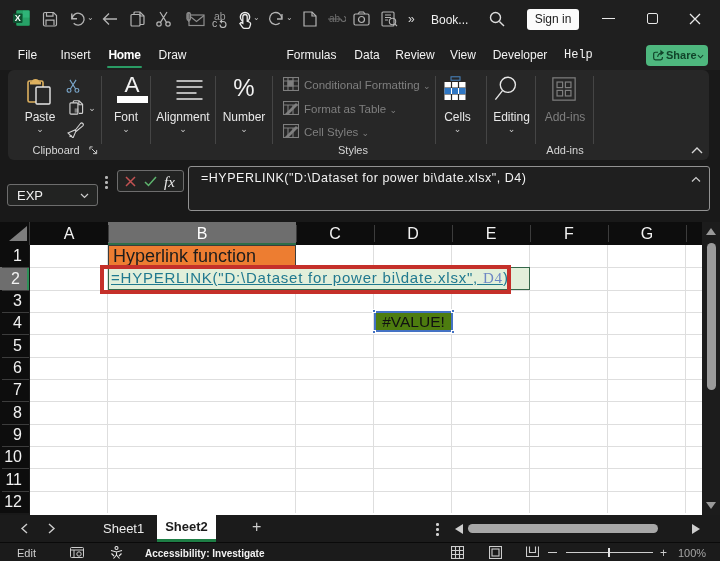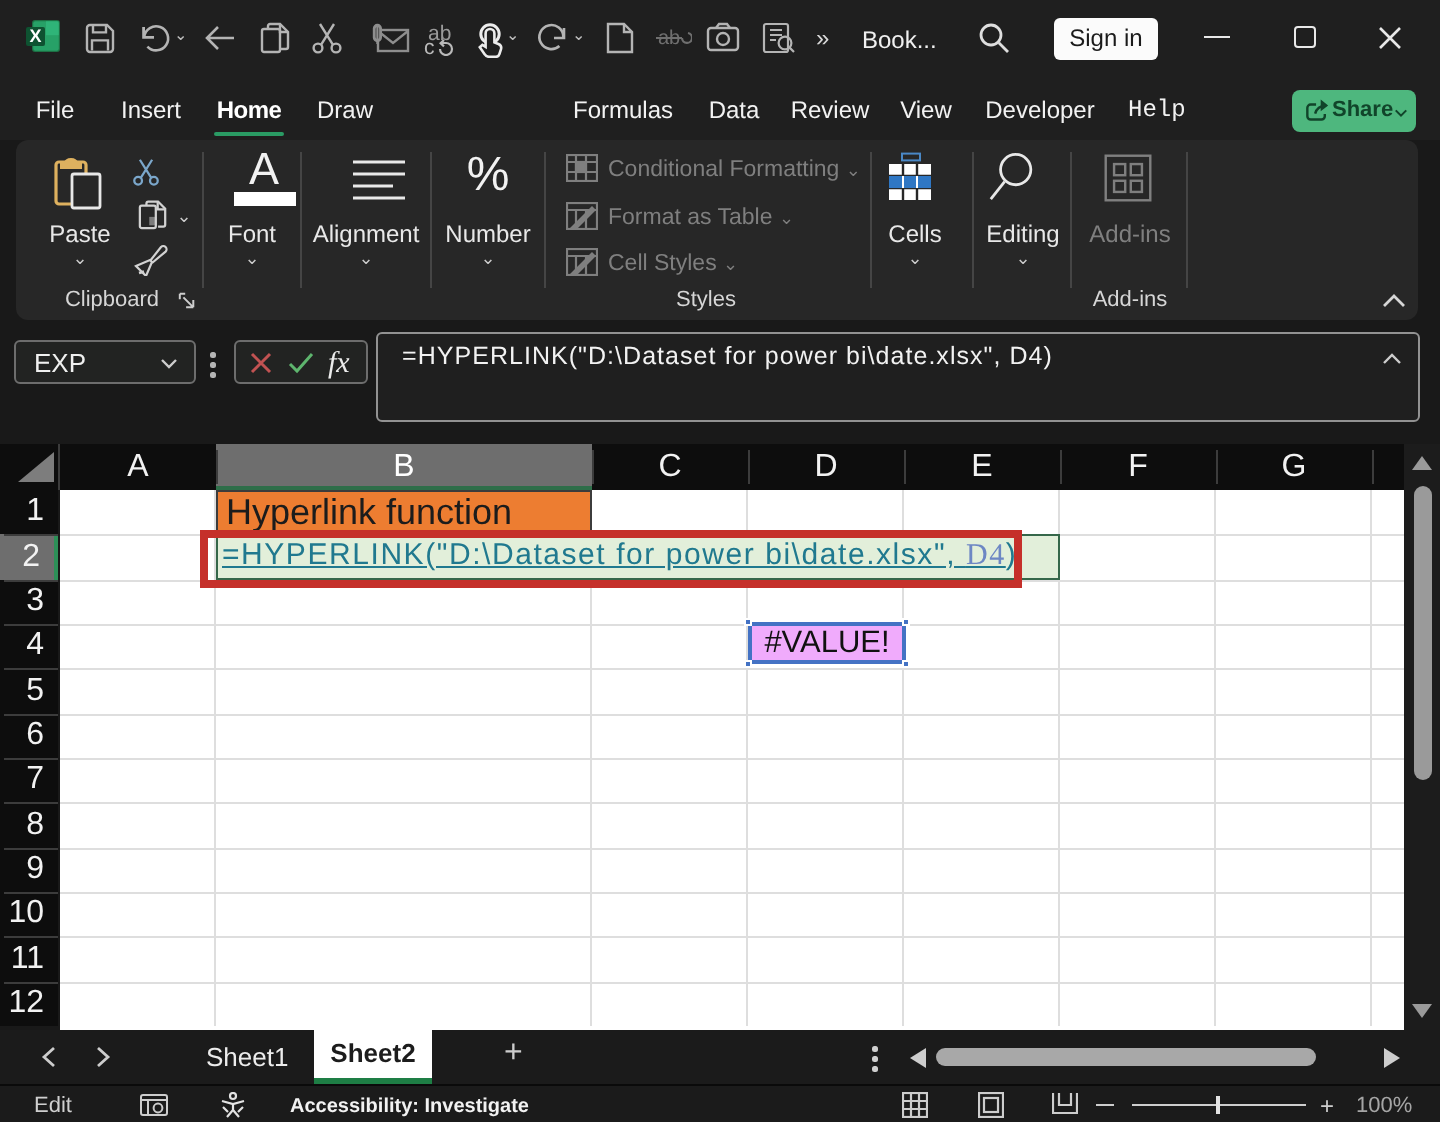--- a/index.html
+++ b/index.html
@@ -275,21 +275,21 @@
   <div class="rbtnlabel gray" style="left:529px; top:40px; width:56px;">Add-ins</div>
   <div class="rlabel" style="left:512px; width:90px;">Add-ins</div>
 
   <svg style="position:absolute; left:683px; top:76px;" width="12" height="8" viewBox="0 0 12 8" fill="none" stroke="#d6d6d6" stroke-width="1.4">
     <path d="M1 7 L6 2 L11 7"></path>
   </svg>
 </div>
 
 <div id="formularow" class="abs">
 
-  <div class="fbox" style="left:7px; top:9px; width:91px; height:22px;">
+  <div class="fbox" style="left:7px; top:23px; width:91px; height:22px;">
     <span style="position:absolute; left:9px; top:3px; color:#f0f0f0; font-size:13px;">EXP</span>
     <svg style="position:absolute; right:8px; top:8px;" width="9" height="6" viewBox="0 0 9 6" fill="none" stroke="#cdcdcd" stroke-width="1.2">
         <path d="M1 1 L4.5 4.5 L8 1"></path>
       </svg>
   </div>
 
   <div style="position:absolute; left:105px; top:15px; width:2.5px; height:2.5px; border-radius:50%; background:#b5b5b5; box-shadow:0 5px 0 #b5b5b5, 0 10px 0 #b5b5b5;"></div>
 
   <div class="fbox" style="left:117px; top:9px; width:67px; height:22px;">
     <svg style="position:absolute; left:7px; top:5px;" width="11" height="11" viewBox="0 0 11 11" stroke="#c15252" stroke-width="1.5">
@@ -379,21 +379,21 @@
   <div class="ghline" style="left:30px; top:269px; width:672px;"></div>
 
   <div style="position:absolute; left:108px; top:23px; width:188px; height:22px; background:#ed7d31; border:1px solid #3c3c3c; color:#1c1c1c; font-size:18px; line-height:21px; padding-left:4px;">Hyperlink function</div>
 
   <div style="position:absolute; left:108px; top:45px; width:422px; height:23px; background:#e2efda; border:1px solid #35674a;"></div>
   <div style="position:absolute; left:111px; top:45px; color:#20798f; font-size:15px; line-height:22px; letter-spacing:0.78px; text-decoration:underline; white-space:pre;">=HYPERLINK("D:\Dataset for power bi\date.xlsx", <span style="color:#6d87c4;font-family:Liberation Serif, serif;">D4</span>)</div>
   <div style="position:absolute; left:507px; top:48px; width:1.2px; height:17px; background:#2b2b2b;"></div>
 
   <div style="position:absolute; left:100px; top:43px; width:411px; height:29px; border:4px solid #c5302a;"></div>
 
-  <div style="position:absolute; left:374px; top:89px; width:79px; height:21px; background:#f0abfc; border:2px solid #4472c4; color:#111; font-size:15.5px; text-align:center; line-height:17px;">#VALUE!</div>
+  <div style="position:absolute; left:374px; top:89px; width:79px; height:21px; background:#4d7c0f; border:2px solid #4472c4; color:#111; font-size:15.5px; text-align:center; line-height:17px;">#VALUE!</div>
   <div style="position:absolute; left:372px; top:87px; width:4px; height:4px; background:#4472c4; border:0.5px solid #fff;"></div>
   <div style="position:absolute; left:451px; top:87px; width:4px; height:4px; background:#4472c4; border:0.5px solid #fff;"></div>
   <div style="position:absolute; left:372px; top:108px; width:4px; height:4px; background:#4472c4; border:0.5px solid #fff;"></div>
   <div style="position:absolute; left:451px; top:108px; width:4px; height:4px; background:#4472c4; border:0.5px solid #fff;"></div>
 
   <div style="position:absolute; left:702px; top:0; width:18px; height:293px; background:#1c1c1c;"></div>
   <div style="position:absolute; left:706px; top:6px; width:0; height:0; border-left:5px solid transparent; border-right:5px solid transparent; border-bottom:7px solid #9a9a9a;"></div>
   <div style="position:absolute; left:707px; top:21px; width:9px; height:147px; background:#9a9a9a; border-radius:5px;"></div>
   <div style="position:absolute; left:706px; top:280px; width:0; height:0; border-left:5px solid transparent; border-right:5px solid transparent; border-top:7px solid #9a9a9a;"></div>
 </div>

